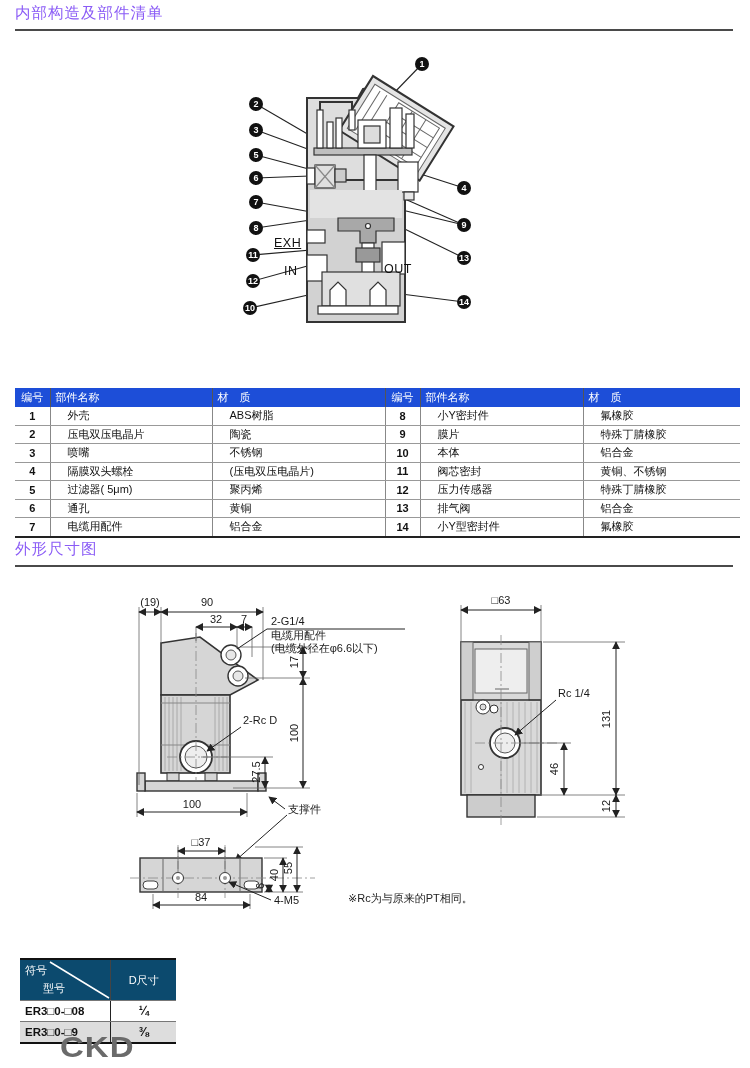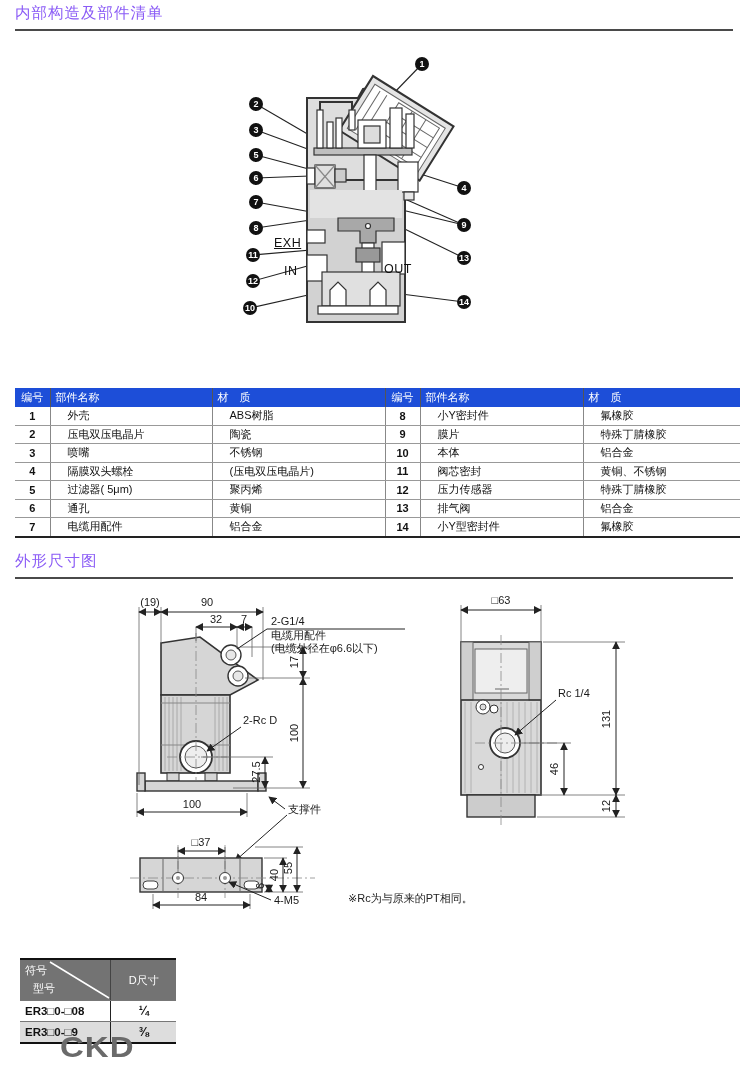--- a/index.html
+++ b/index.html
@@ -24,24 +24,24 @@
   #parts-table td:last-child,#parts-table th:last-child{border-right:none;}
   
   #dims-svg{position:absolute;left:15px;top:585px;z-index:1;}
   #dims-svg text{font-family:"Liberation Sans","DejaVu Sans",sans-serif;fill:#1a1a1a;}
   .dimtxt{font-size:11px;}
   .lbltxt{font-size:11px;}
   .note{position:absolute;left:348px;top:891px;font-size:11px;color:#222;z-index:2;}
   
   #model-table{position:absolute;left:20px;top:958px;width:156px;border-top:2px solid #111;
                border-bottom:2px solid #111;z-index:2;font-size:11px;}
-  .mt-header{display:flex;height:40px;background:#737373;color:#fff;}
+  .mt-header{display:flex;height:40px;background:#0c4a6e;color:#fff;}
   .mt-hcell-left{position:relative;width:91px;border-right:1.5px solid #444;}
   .mt-sym{position:absolute;left:5px;top:3px;}
-  .mt-mod{position:absolute;left:13px;top:21px;}
+  .mt-mod{position:absolute;left:23px;top:21px;}
   .mt-diag{position:absolute;left:0;top:0;}
   .mt-hcell-right{width:65px;display:flex;align-items:center;justify-content:center;font-weight:normal;}
   .mt-row{display:flex;height:20px;border-top:1px solid #777;}
   .mt-row.alt{background:#ddd;}
   .mt-model{width:86px;padding-left:5px;display:flex;align-items:center;font-weight:bold;font-size:11.5px;border-right:1.5px solid #222;}
   .mt-d{width:65px;display:flex;align-items:center;justify-content:center;font-weight:bold;font-size:12px;}
   #logo{position:absolute;left:60px;top:1028px;font-size:33px;font-weight:bold;color:#6a6a6a;
         letter-spacing:1px;transform:scaleY(.92);z-index:2;}
 </style>
 </head>
@@ -220,21 +220,21 @@
           <td class="c">7</td>
           <td>电缆用配件</td>
           <td>铝合金</td>
           <td class="c">14</td>
           <td>小Y型密封件</td>
           <td>氟橡胶</td>
         </tr>
       </tbody>
   </table>
 
-  <div class="sec-title" style="top:539px;margin-top:12px;">外形尺寸图</div>
+  <div class="sec-title" style="top:539px;">外形尺寸图</div>
 
   <svg id="dims-svg" width="720" height="365" viewBox="0 0 720 365">
     <defs>
       <marker id="ah" viewBox="0 0 10 10" refX="9" refY="5" markerWidth="8" markerHeight="8" orient="auto-start-reverse">
         <path d="M0,0 L10,5 L0,10 Z" fill="#222"></path>
       </marker>
     </defs>
 
     <g>
 

